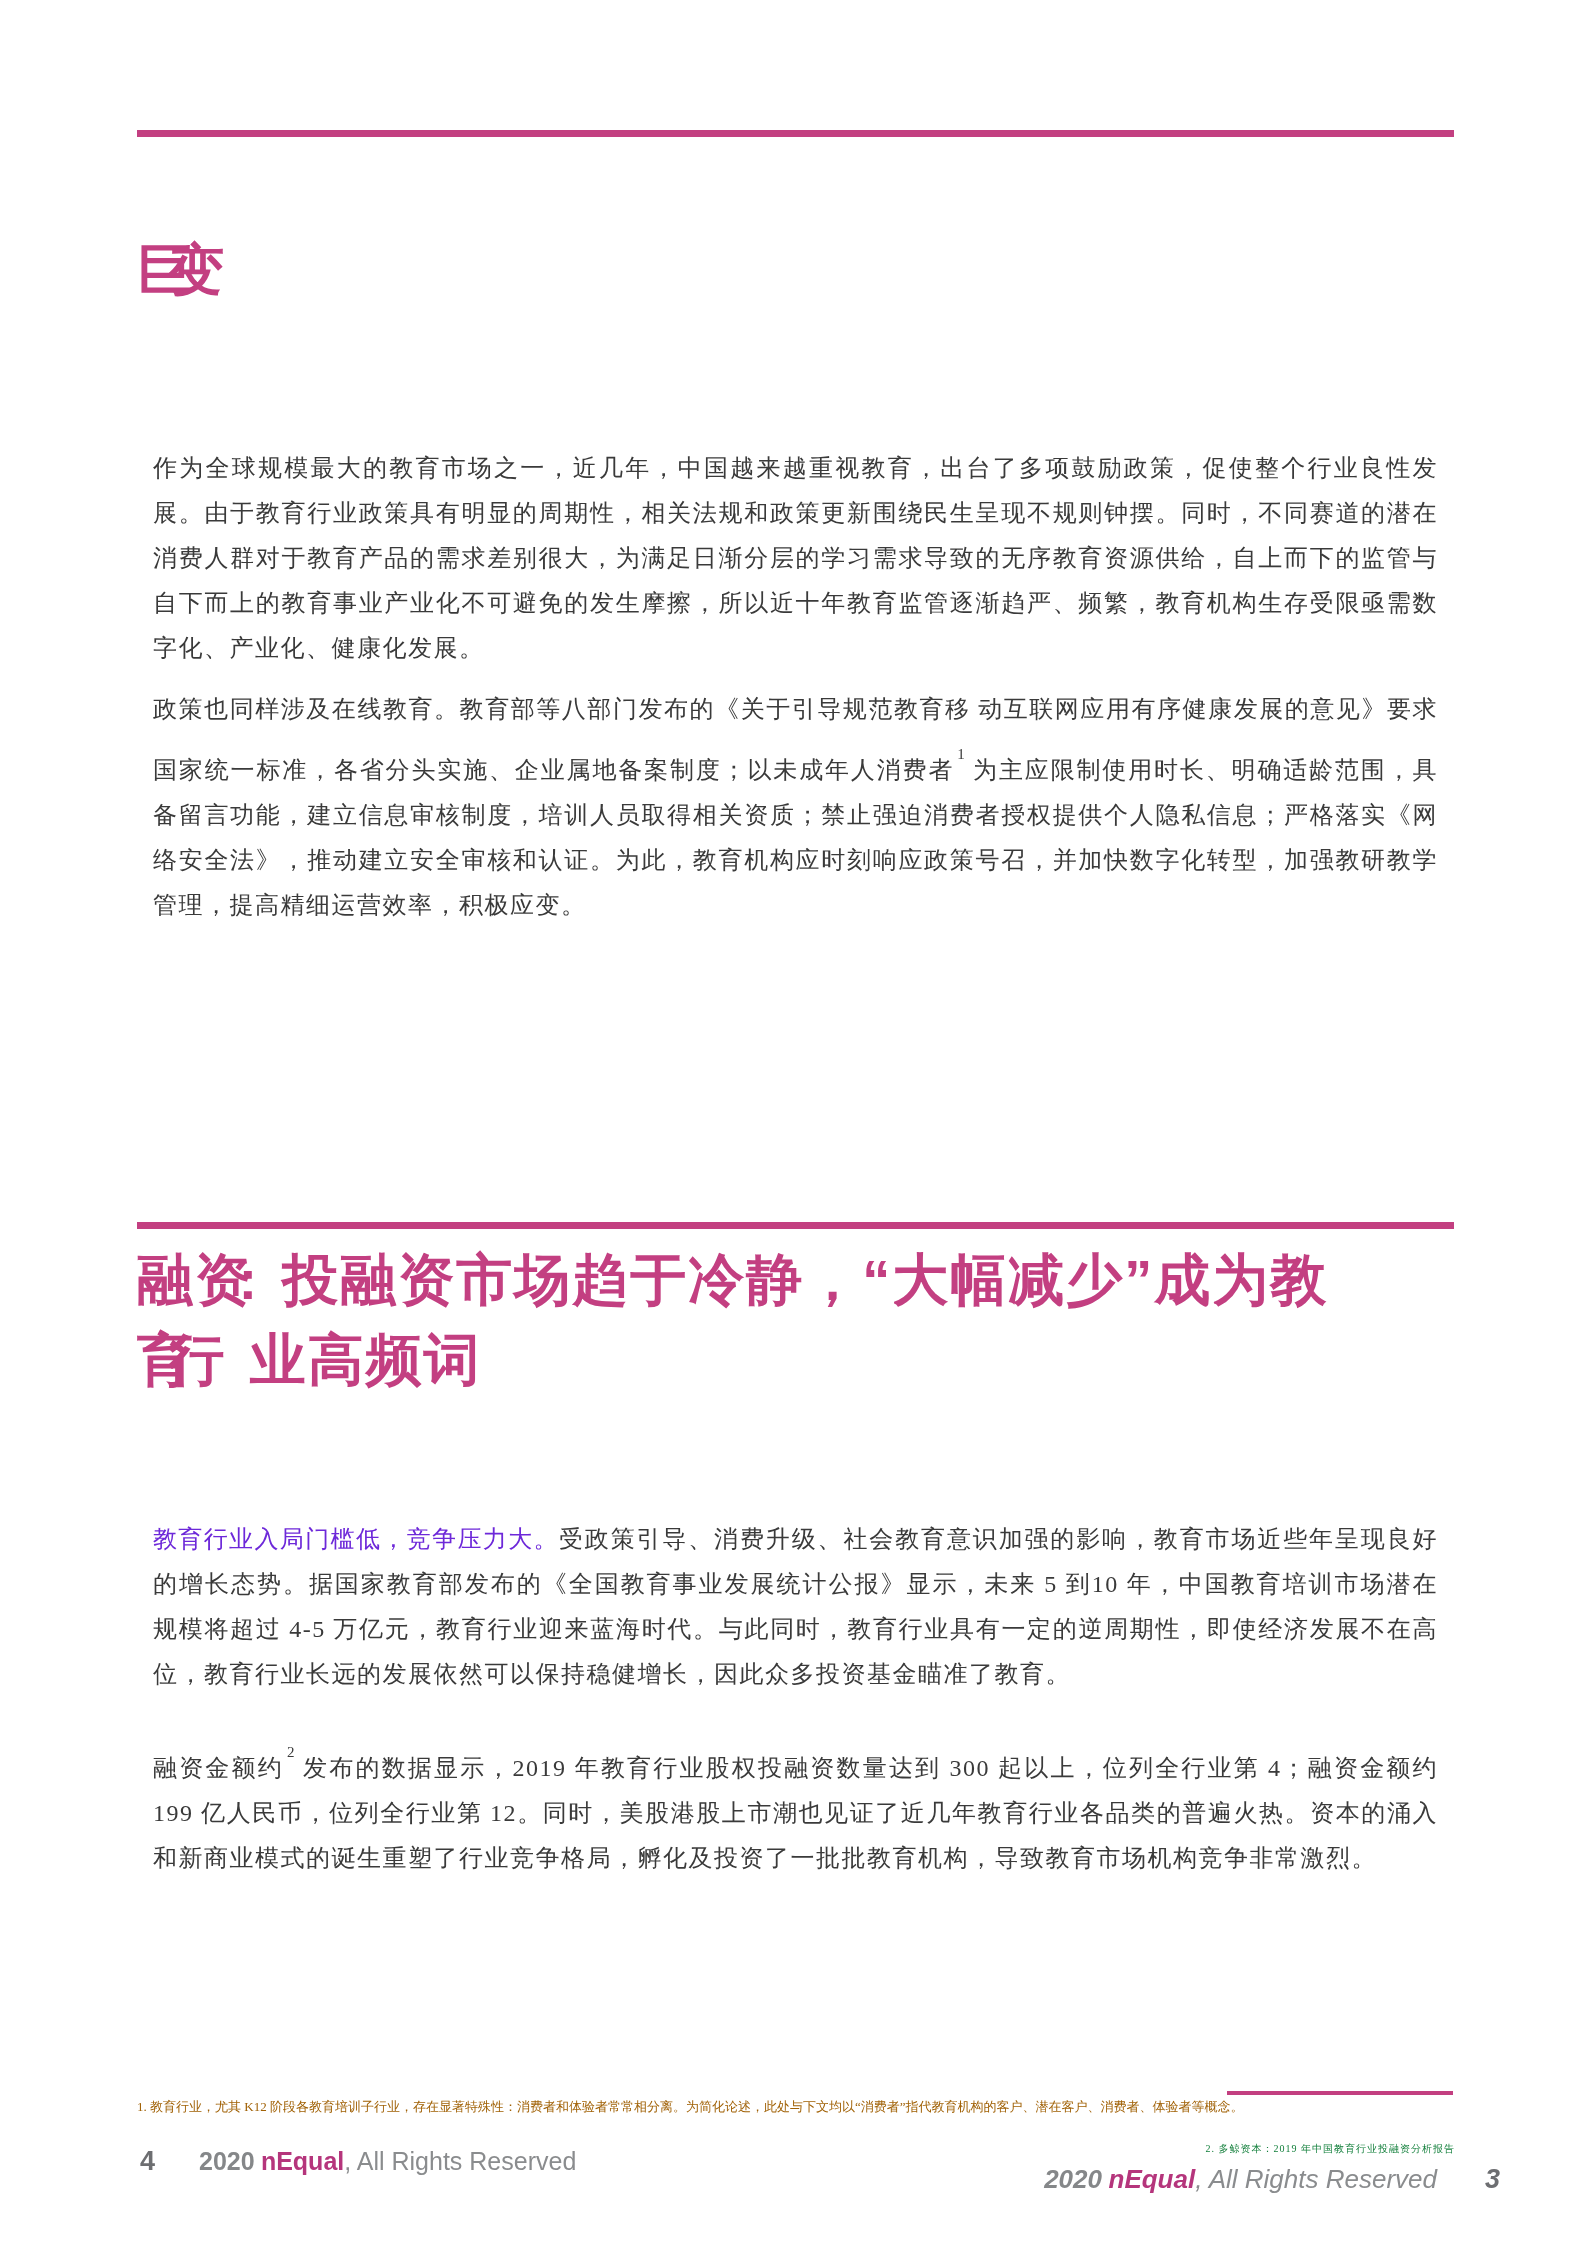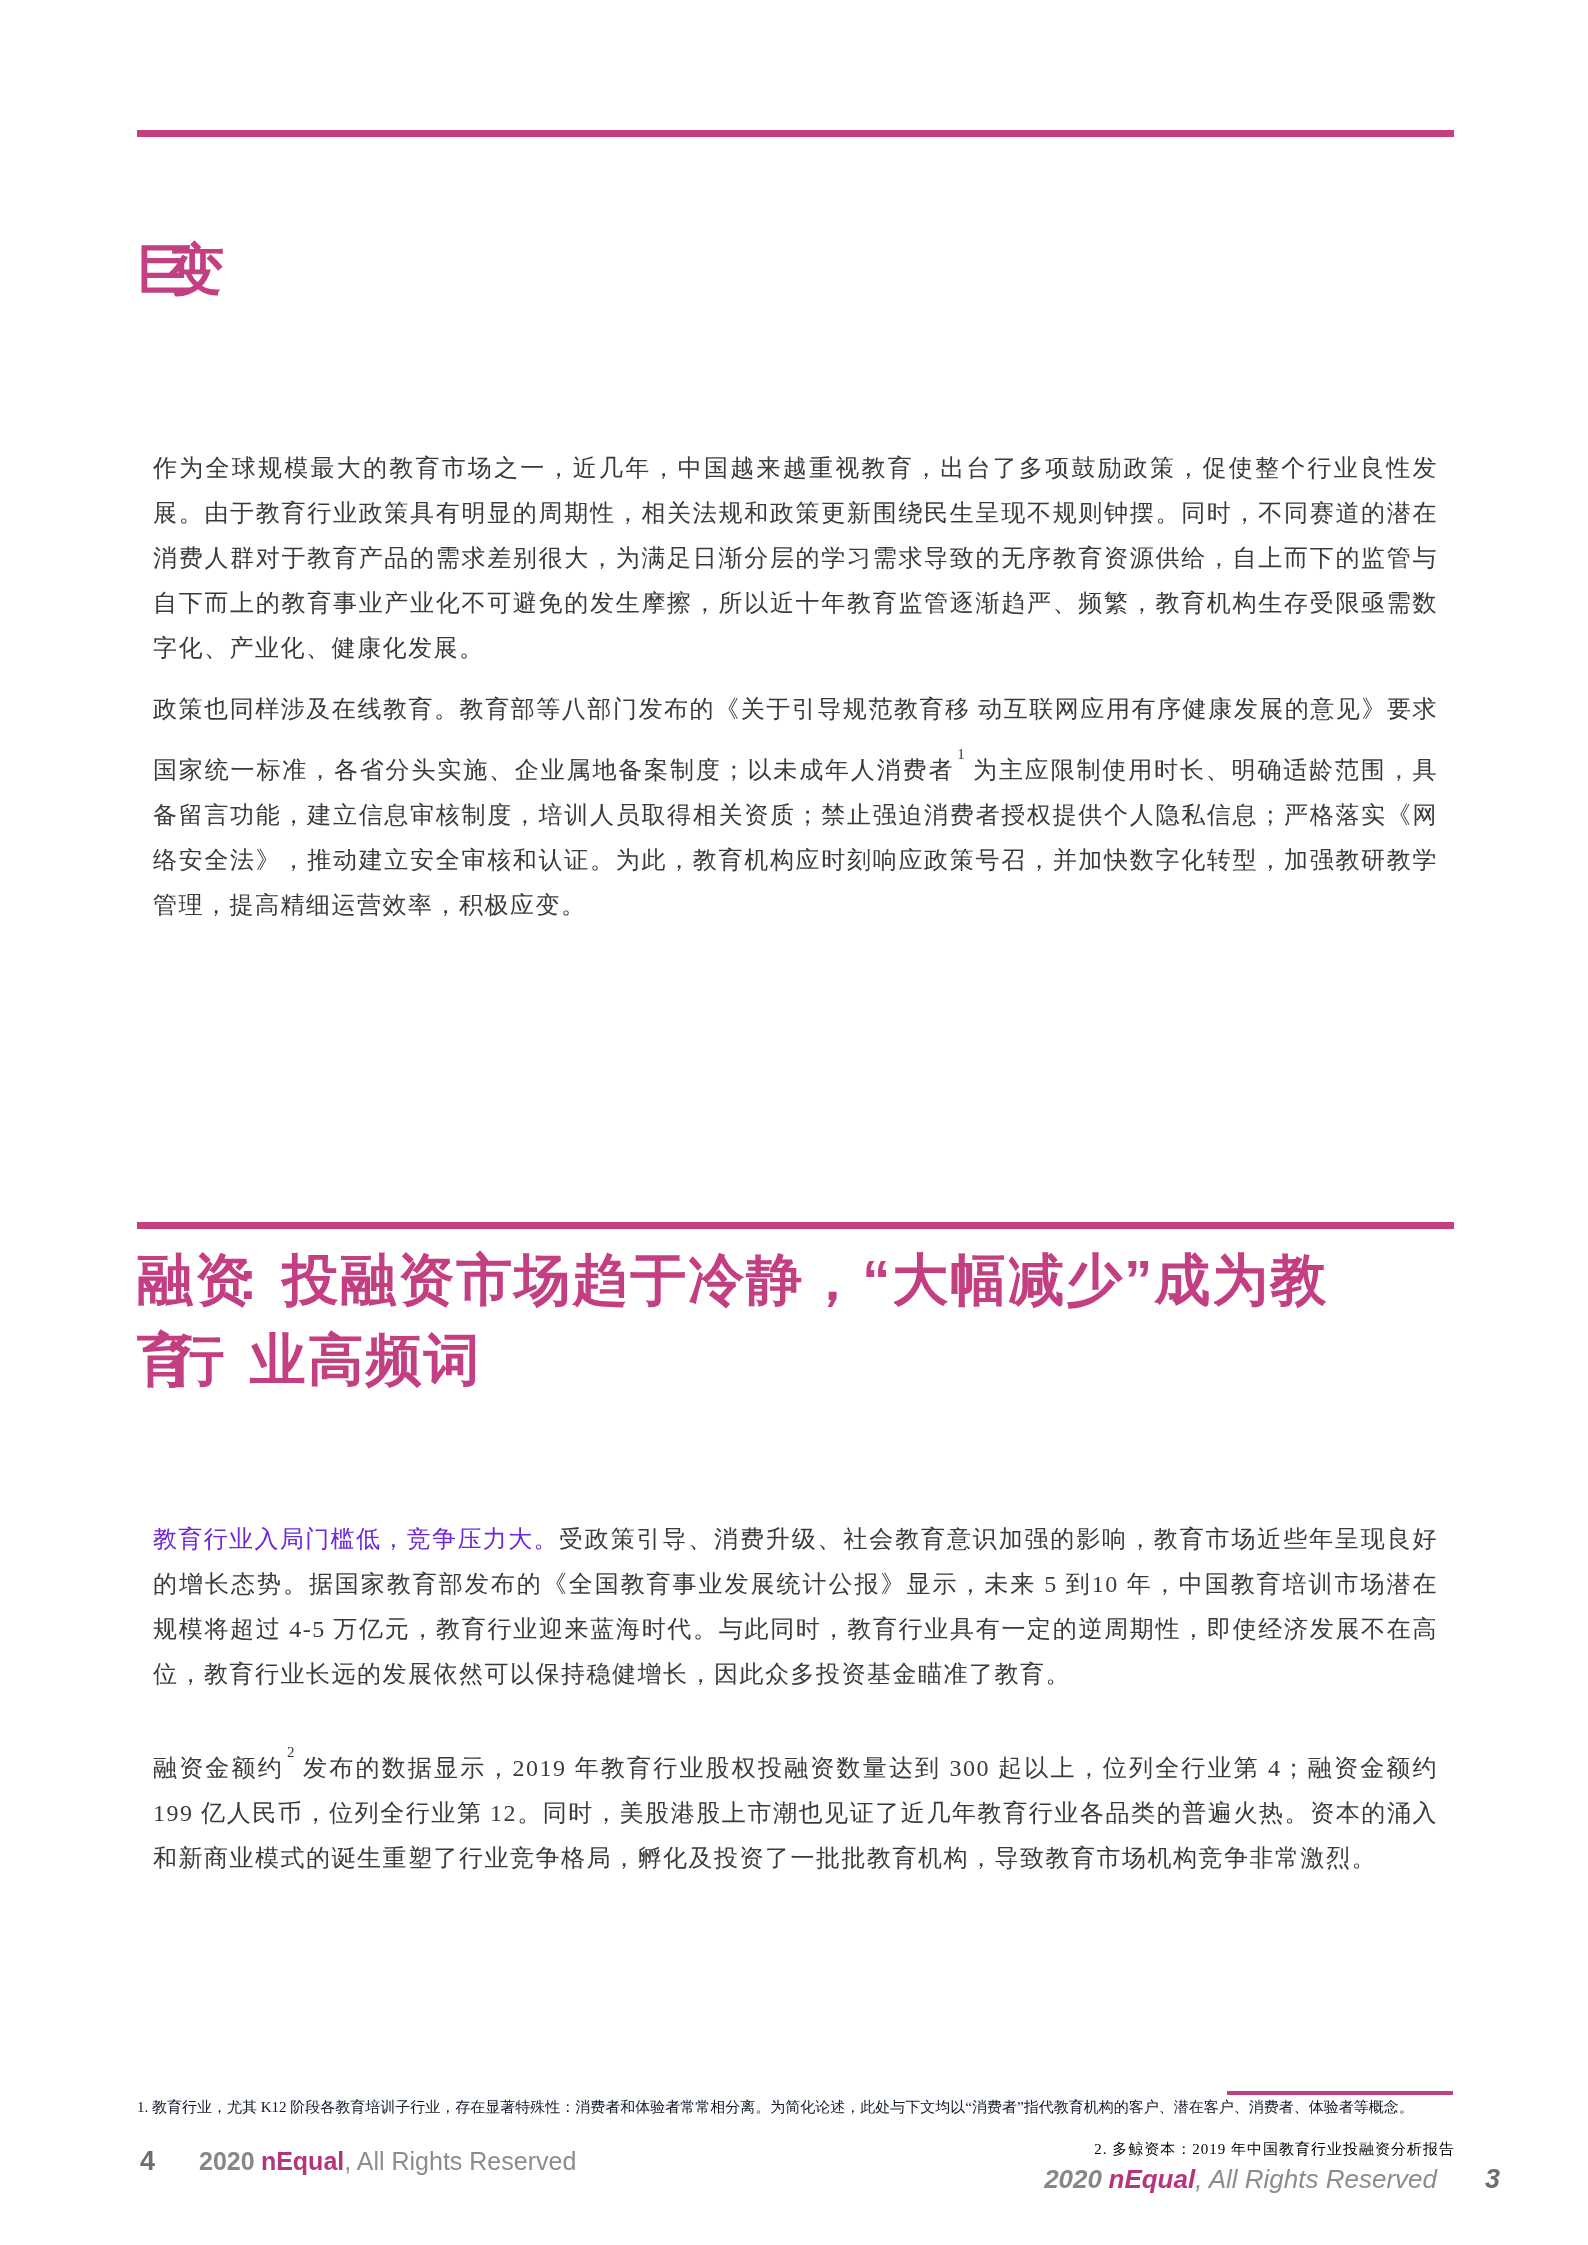--- a/index.html
+++ b/index.html
@@ -41,30 +41,30 @@
   .fnref{
     font-size:15px;vertical-align:19px;
     padding:0 8px 0 3px;letter-spacing:0;
   }
   .lead-bold{
     font-family:"Liberation Sans","DejaVu Sans",sans-serif;
     font-weight:normal;color:#6d28d9;letter-spacing:1px;
   }
   .footnote1{
     position:absolute;left:137px;top:2096px;width:1400px;
-    font-size:15px;line-height:22px;color:#0f172a;
+    font-size:13px;line-height:22px;color:#a16207;
     white-space:nowrap;letter-spacing:0;
   }
   .tail-rule{
     position:absolute;left:1227px;top:2091px;width:226px;height:4px;
     background:#c33f81;
   }
   .footnote2{
     position:absolute;top:2138px;right:133px;
-    font-size:15px;line-height:22px;color:#000000;letter-spacing:1px;
+    font-size:10px;line-height:22px;color:#15803d;letter-spacing:1px;
   }
   .footer{
     position:absolute;
     font-family:"Liberation Sans","DejaVu Sans",sans-serif;
     font-weight:bold;color:#858789;font-size:25px;white-space:nowrap;
   }
   #footer-left{left:140px;top:2146px;}
   #footer-right{top:2164px;right:88px;font-size:26px;font-style:italic;}
   .pgnum{color:#6d6e71;font-size:27px;}
   #footer-left .pgnum{margin-right:44px;}

